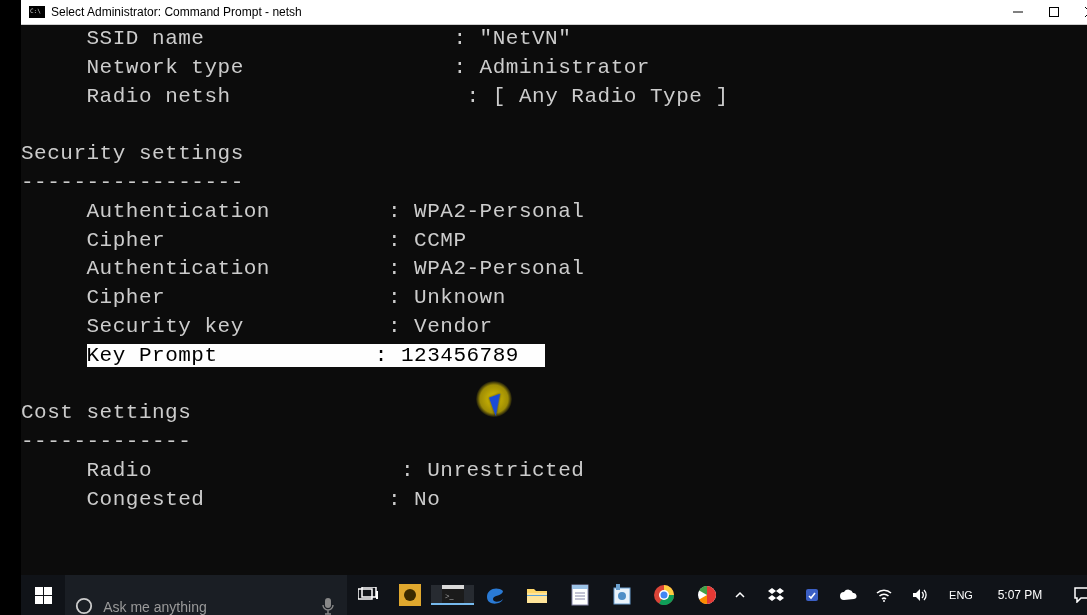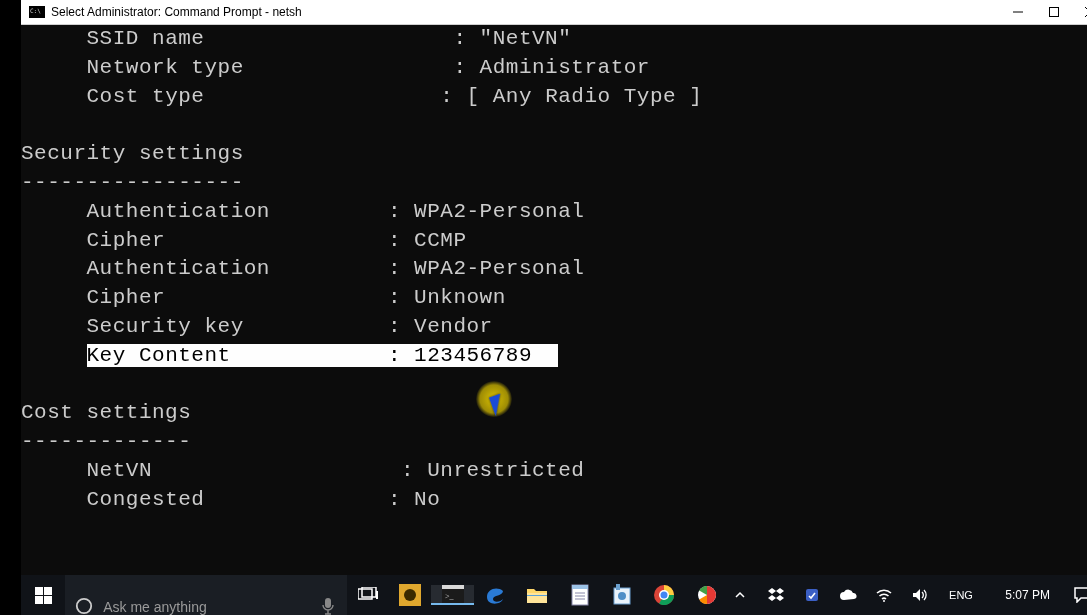--- a/index.html
+++ b/index.html
@@ -28,21 +28,21 @@
   .start-btn { width: 48px; }
   .start-btn svg { width: 17px; height: 17px; }
   .search-box { width: 304px; height: 40px; background: #1a1e24; display: flex; align-items: flex-end; padding: 0 10px; color: #bfbfbf; }
   .search-box svg { width: 18px; height: 18px; }
   .search-text { margin-left: 10px; font-size: 14px; color: #9a9a9a; flex: 1; }
   .mic { color: #888; }
   .tb-icon { width: 46px; display: flex; align-items: center; justify-content: center; }
   .tb-icon.active { background: #272b31; border-bottom: 2px solid #76b9ed; box-sizing: border-box; }
   .tray { margin-left: auto; display: flex; align-items: center; height: 100%; padding-right: 4px; gap: 12px; }
   .tray .tray-item { width: 24px; height: 40px; display: flex; align-items: center; justify-content: center; color: #fff; font-size: 12px; }
-  .tray .clock { width: 60px; font-size: 12px; color: #fff; text-align: center; justify-content: flex-end; }
+  .tray .clock { width: 60px; font-size: 12px; color: #fff; text-align: center; }
   .tray .notif { width: 42px; }
   .highlight-cursor {
     position: absolute; width: 36px; height: 36px; border-radius: 50%;
     background: radial-gradient(circle, rgba(255,225,0,0.85) 0%, rgba(255,225,0,0.6) 55%, rgba(255,225,0,0) 72%);
     pointer-events: none; z-index: 50;
   }
   .highlight-cursor .ptr {
     position: absolute; left: 16px; top: 14px; width: 0; height: 0;
     border-left: 6px solid #1a4bd6;
     border-right: 6px solid transparent;
@@ -76,34 +76,34 @@
             <path d="M0 0 L10 10 M10 0 L0 10" stroke="#000" stroke-width="1"></path>
           </svg>
       </div>
     </div>
   </div>
 
   <div class="client">
     <div class="terminal" id="terminal">
         <div class="line">     <span class="label">SSID name              </span>     <span class="colon">: </span><span class="value">"NetVN"</span></div>
         <div class="line">     <span class="label">Network type        </span>        <span class="colon">: </span><span class="value">Administrator</span></div>
-        <div class="line">     <span class="label">Cost type            </span>      <span class="colon">: </span><span class="value">[ Any Radio Type ]</span></div>
+        <div class="line">     <span class="label">Radio netsh            </span>      <span class="colon">: </span><span class="value">[ Any Radio Type ]</span></div>
         <div class="line"> </div>
         <div class="line"><span>Security settings</span></div>
         <div class="line"><span>-----------------</span></div>
         <div class="line">     <span class="label">Authentication         </span><span class="colon">: </span><span class="value">WPA2-Personal</span></div>
         <div class="line">     <span class="label">Cipher                 </span><span class="colon">: </span><span class="value">CCMP</span></div>
         <div class="line">     <span class="label">Authentication         </span><span class="colon">: </span><span class="value">WPA2-Personal</span></div>
         <div class="line">     <span class="label">Cipher                 </span><span class="colon">: </span><span class="value">Unknown</span></div>
         <div class="line">     <span class="label">Security key           </span><span class="colon">: </span><span class="value">Vendor</span></div>
-        <div class="line">     <span class="sel"><span class="label">Key Content            </span><span class="colon">: </span><span class="value">123456789</span>  </span></div>
+        <div class="line">     <span class="sel"><span class="label">Key Prompt            </span><span class="colon">: </span><span class="value">123456789</span>  </span></div>
         <div class="line"> </div>
         <div class="line"><span>Cost settings</span></div>
         <div class="line"><span>-------------</span></div>
-        <div class="line">     <span class="label">NetVN                   </span><span class="colon">: </span><span class="value">Unrestricted</span></div>
+        <div class="line">     <span class="label">Radio                   </span><span class="colon">: </span><span class="value">Unrestricted</span></div>
         <div class="line">     <span class="label">Congested              </span><span class="colon">: </span><span class="value">No</span></div>
       </div>
 
     <div class="highlight-cursor" style="left:455px; top:356px;">
       <div class="ptr"></div>
     </div>
 
     <div class="scrollbar">
       <div class="sb-btn">▲</div>
       <div class="sb-track">

